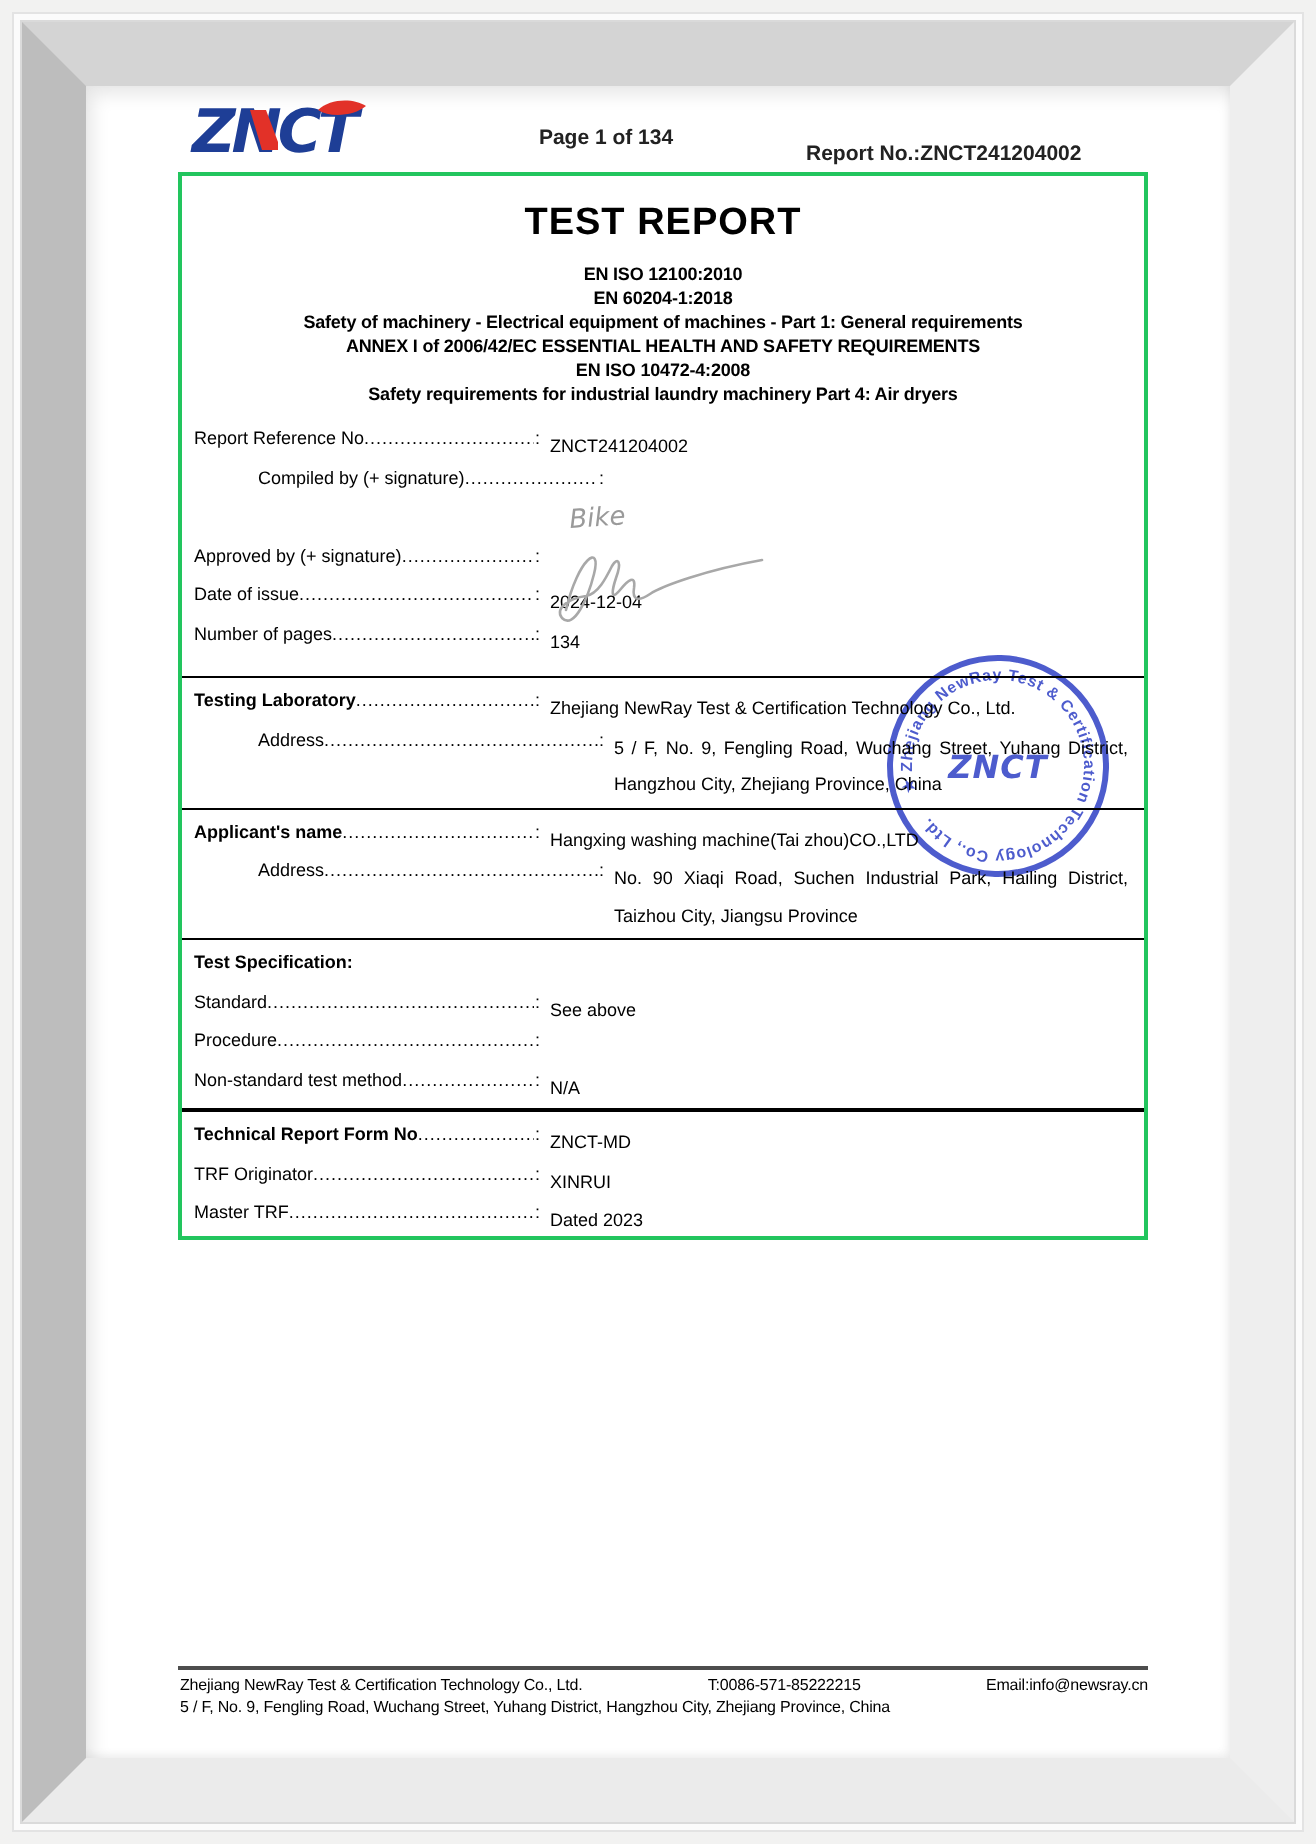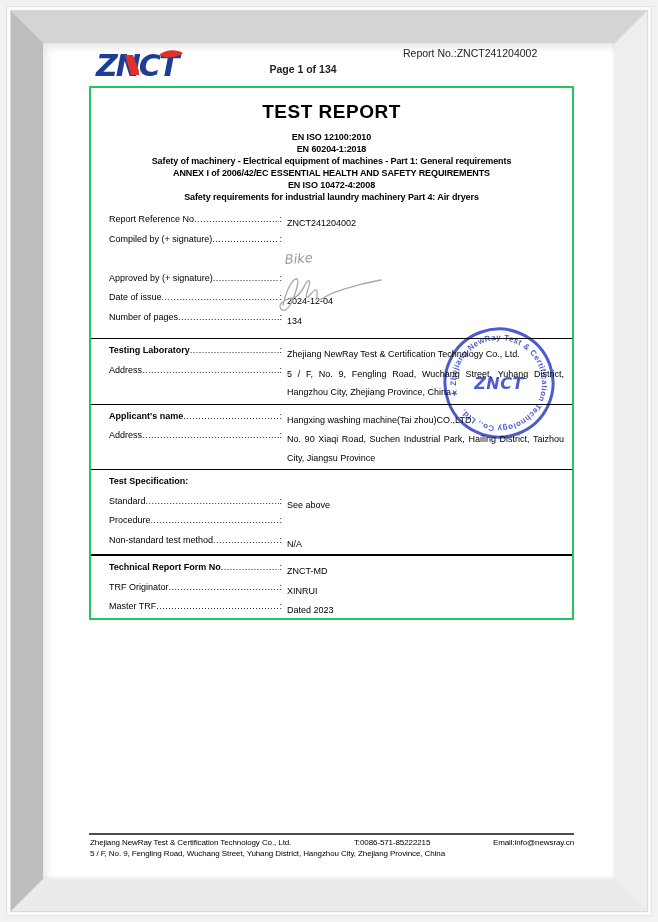--- a/index.html
+++ b/index.html
@@ -12,36 +12,36 @@
     box-shadow:0 0 0 1px #dadada, 0 0 0 4px #fbfbfb, 0 0 0 5px #e3e3e3;}
   .document{position:relative;width:572px;height:836px;background:#fff;
     box-shadow:inset 3px 4px 9px rgba(0,0,0,0.10), inset -1px -2px 4px rgba(0,0,0,0.05);
     color:#111;}
   
   .logo{position:absolute;left:52px;top:5px;width:92px;height:36px;}
   .logo text{font-family:"DejaVu Sans","Liberation Sans",sans-serif;font-weight:bold;font-style:italic;
     font-size:30px;letter-spacing:-2px;}
   .page-info{position:absolute;left:190px;top:20px;width:140px;text-align:center;
     font-size:10.5px;font-weight:bold;color:#222;}
-  .report-no{position:absolute;left:360px;top:4px;width:200px;font-size:10.5px;font-weight:normal;color:#222;}
+  .report-no{position:absolute;left:360px;top:28px;width:200px;font-size:10.5px;font-weight:bold;color:#222;}
   
   .main-table{position:absolute;left:46px;top:43px;width:485px;height:534px;
     border:2px solid #22c55e;box-sizing:border-box;display:flex;flex-direction:column;}
   .head-block{text-align:center;padding-top:13px;}
   .doc-title{font-size:19px;font-weight:bold;letter-spacing:0.5px;color:#000;}
   .standards{margin-top:8px;}
   .std-line{font-size:9px;font-weight:bold;line-height:12px;color:#000;letter-spacing:-0.1px;}
   .fields-area{flex:1;display:flex;flex-direction:column;margin-top:5px;}
-  .section{padding:3px 0 3px 12px;}
+  .section{padding:3px 0 3px 0;}
   .section.first{padding-bottom:10px;}
   .section:not(.first){border-top:1px solid #000;}
   .section.thick{border-top:2px solid #000;}
   .section.last{flex:1;}
   .row{position:relative;min-height:19.5px;padding-left:6px;box-sizing:border-box;}
-  .row.tall{min-height:39px;}
+  .row.tall{min-height:39px;margin-left:32px;}
   .lblwrap{display:flex;width:173px;overflow:hidden;align-items:baseline;padding-top:3px;}
   .lbl{font-size:9px;white-space:nowrap;color:#000;}
   .lbl.bold{font-weight:bold;}
   .leader{flex:1;overflow:hidden;white-space:nowrap;font-size:9px;color:#000;letter-spacing:0.5px;}
   .colon{font-size:9px;color:#000;}
   .val{position:absolute;left:184px;top:3px;right:8px;font-size:9px;line-height:18.5px;color:#000;}
   .val.justify{text-align:justify;}
   .headrow .lbl{font-size:9px;}
   
   .sig-compiled{position:absolute;left:238px;top:203px;}

